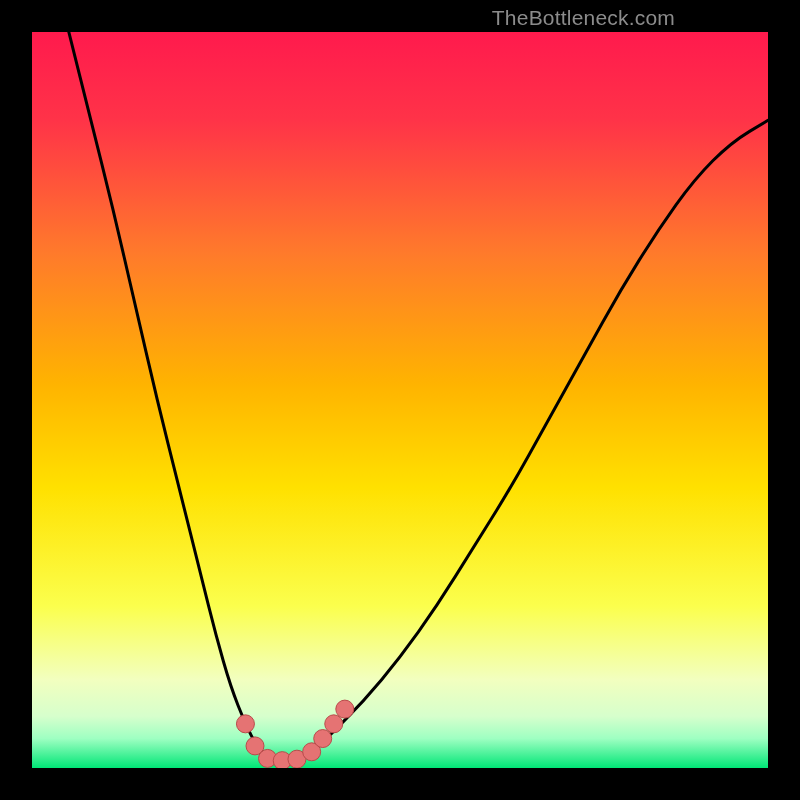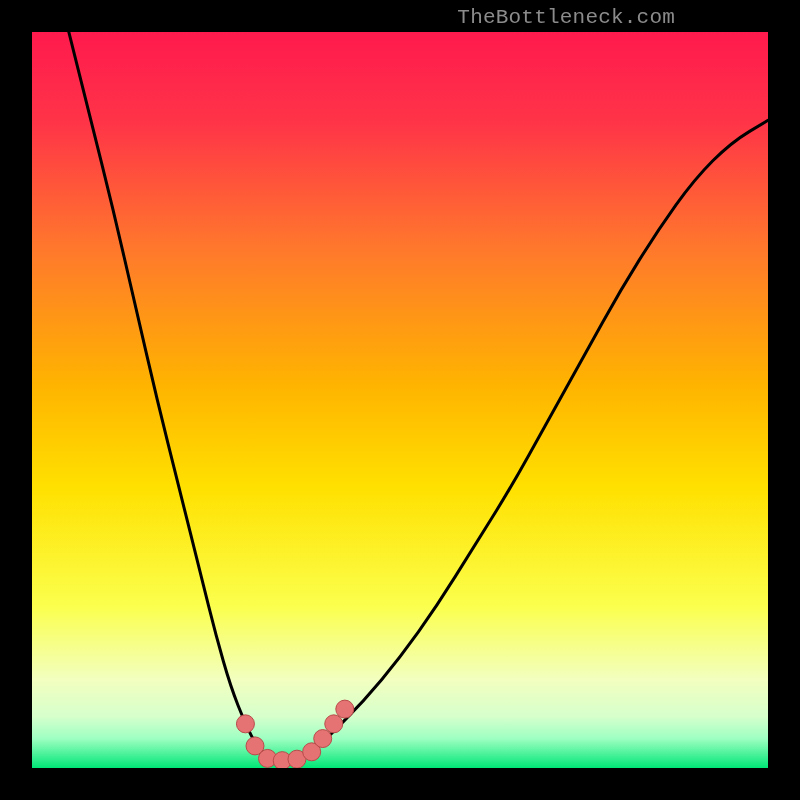--- a/index.html
+++ b/index.html
@@ -11,21 +11,20 @@
     overflow: hidden;
     font-family: Arial, Helvetica, sans-serif;
   }
   .frame {
     position: absolute;
     left: 0;
     top: 0;
     width: 685px;
     height: 800px;
     background: #000;
-    font-family: Liberation Mono, monospace;
   }
   .plot-area {
     position: absolute;
     left: 32px;
     top: 32px;
     width: 736px;
     height: 736px;
     overflow: hidden;
   }
   .plot-area svg {

